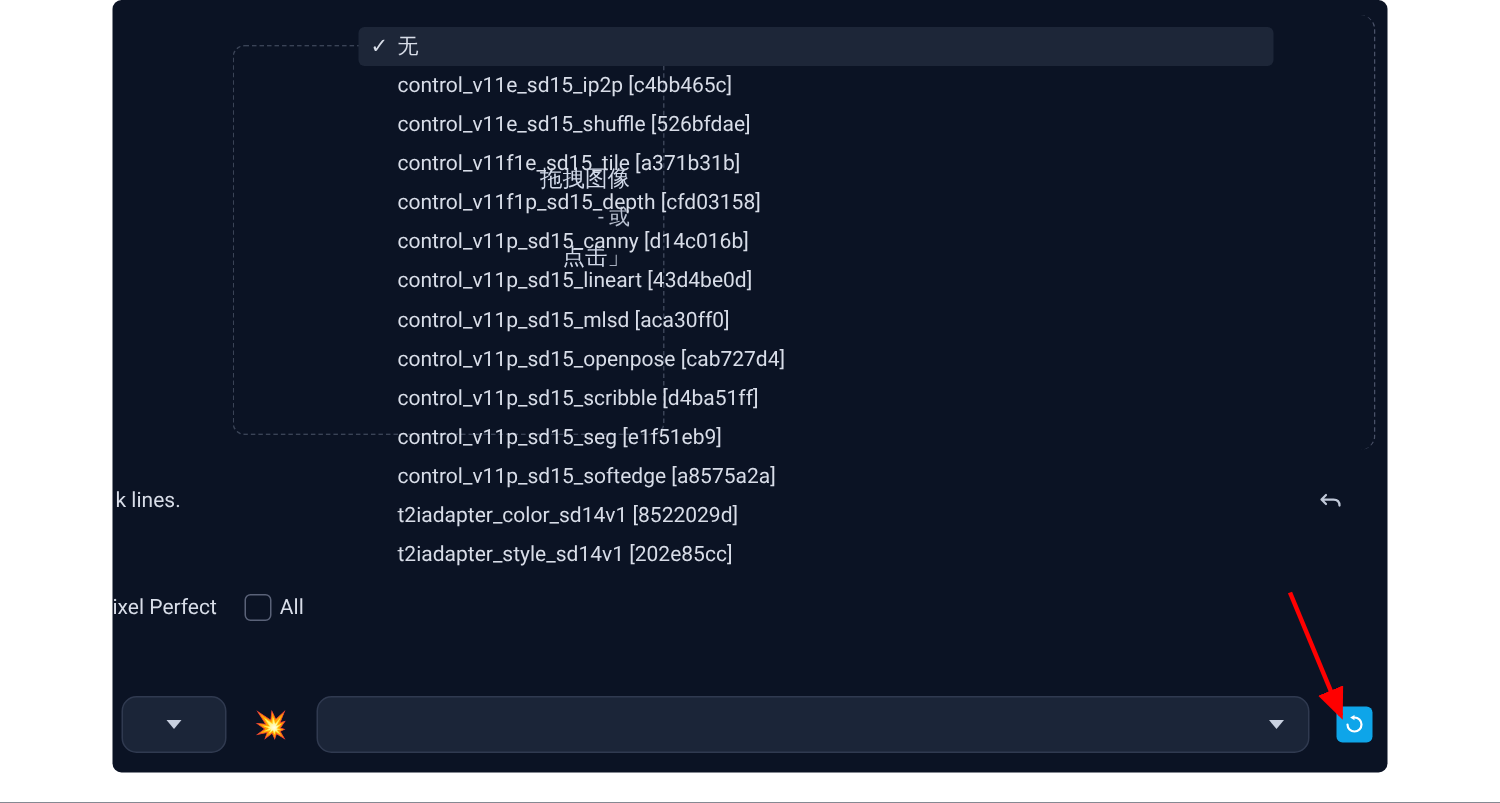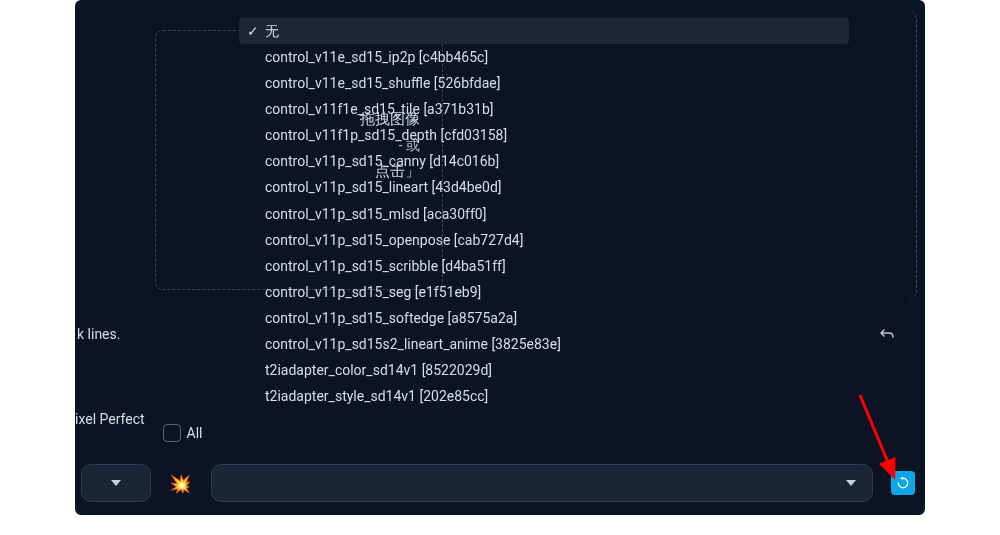--- a/index.html
+++ b/index.html
@@ -219,36 +219,35 @@
     <div class="dropdown-item"><span>control_v11e_sd15_shuffle [526bfdae]</span></div>
     <div class="dropdown-item"><span>control_v11f1e_sd15_tile [a371b31b]</span></div>
     <div class="dropdown-item"><span>control_v11f1p_sd15_depth [cfd03158]</span></div>
     <div class="dropdown-item"><span>control_v11p_sd15_canny [d14c016b]</span></div>
     <div class="dropdown-item"><span>control_v11p_sd15_lineart [43d4be0d]</span></div>
     <div class="dropdown-item"><span>control_v11p_sd15_mlsd [aca30ff0]</span></div>
     <div class="dropdown-item"><span>control_v11p_sd15_openpose [cab727d4]</span></div>
     <div class="dropdown-item"><span>control_v11p_sd15_scribble [d4ba51ff]</span></div>
     <div class="dropdown-item"><span>control_v11p_sd15_seg [e1f51eb9]</span></div>
     <div class="dropdown-item"><span>control_v11p_sd15_softedge [a8575a2a]</span></div>
-    <div class="dropdown-item"><span>control_v11p_sd15s2_lineart_anime [3825e83e]</span></div>
     <div class="dropdown-item"><span>t2iadapter_color_sd14v1 [8522029d]</span></div>
     <div class="dropdown-item"><span>t2iadapter_style_sd14v1 [202e85cc]</span></div>
   </div>
 
   <div class="row-klines">k lines.</div>
 
   <div class="reply-icon">
     <svg width="18" height="14" viewBox="0 0 18 14">
       <path d="M2 10 Q2 6 6 6 L14 6 M11 3 L14 6 L11 9" stroke="#c0c8d8" stroke-width="1.5" fill="none" stroke-linecap="round" stroke-linejoin="round" transform="scale(-1,1) translate(-18,0)"></path>
     </svg>
   </div>
 
   <div class="row-pixelperfect">
     <span>ixel Perfect</span>
-    <span style="display:flex;align-items:center;margin-top:28px;">
+    <span style="display:flex;align-items:center;">
       <span class="checkbox"></span>
       <span>All</span>
     </span>
   </div>
 
   <div class="bottom-row">
     <div class="small-dropdown">
       <span class="caret-down"></span>
     </div>
     <div class="explosion-button">

